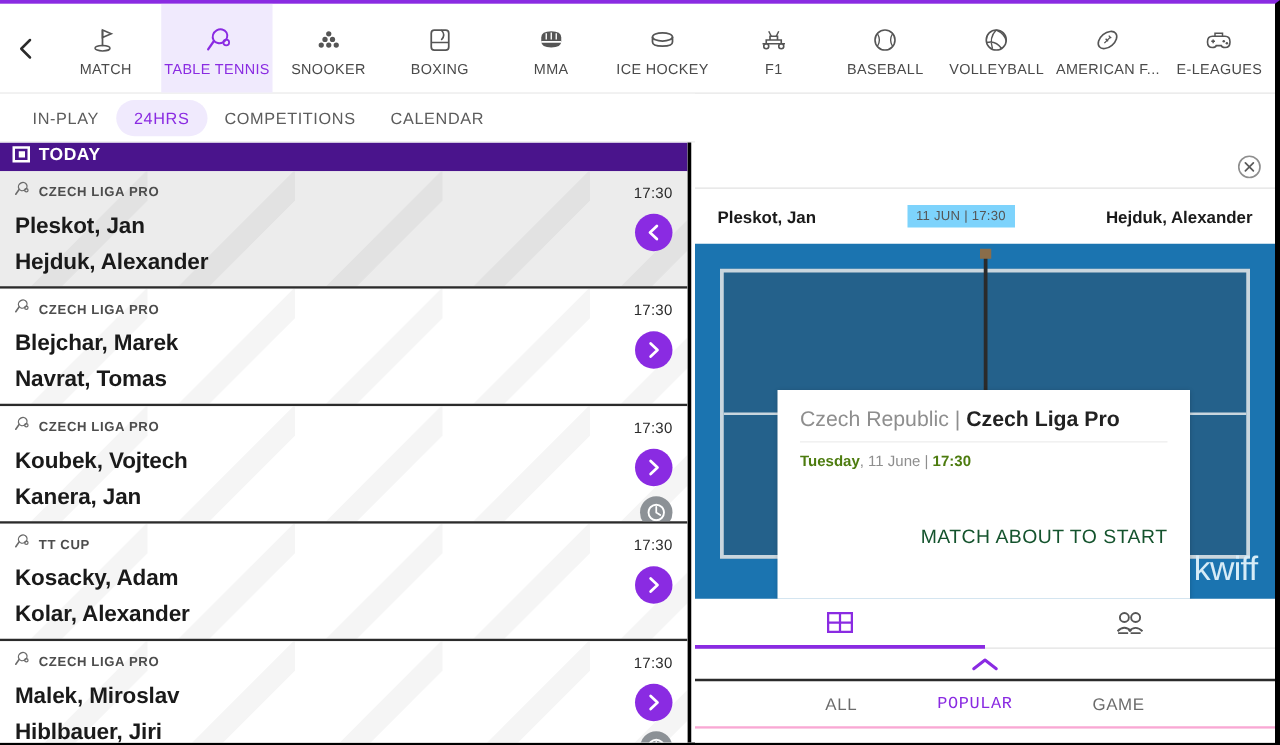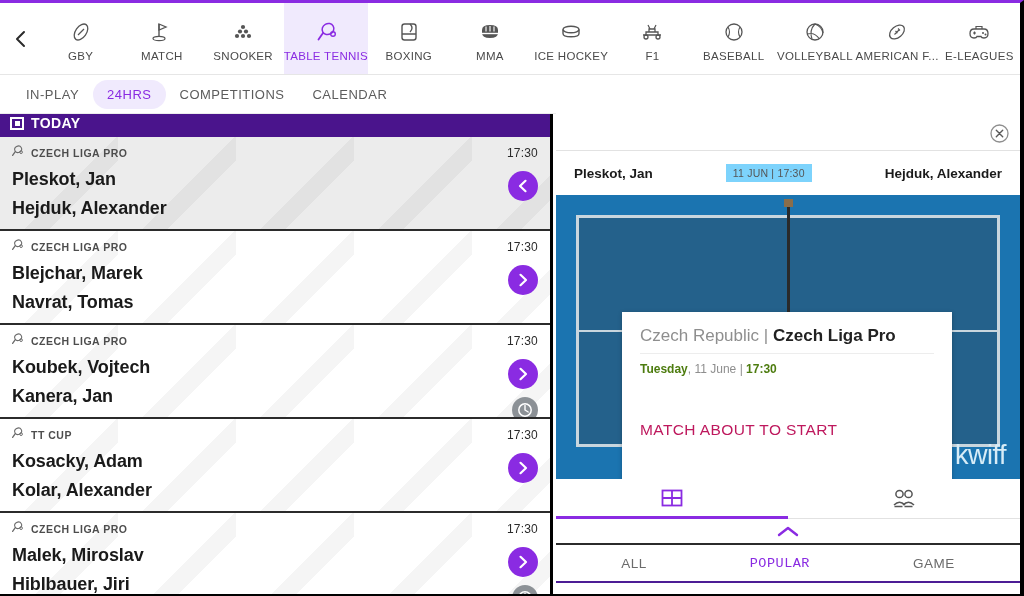--- a/index.html
+++ b/index.html
@@ -206,21 +206,21 @@
     z-index: 4;
   }
   .oc-line1 { font-size: 17px; color: #8e8e8e; padding-bottom: 7px; }
   .oc-line1 b { color: #222; font-weight: bold; }
   .oc-line2 {
     font-size: 12px; color: #8e8e8e;
     border-top: 1px solid #ededed; padding-top: 8px;
   }
   .oc-line2 b { color: #4d7c0f; font-weight: bold; }
   .oc-status {
-    text-align: left; font-size: 15.5px; color: #be185d;
+    text-align: right; font-size: 15.5px; color: #14532d;
     letter-spacing: .4px; margin-top: 45px;
   }
 
   .icon-tabs {
     height: 40px; display: flex; position: relative;
     border-bottom: 1px solid #e2e2e2;
   }
   .icon-tab {
     flex: 1; display: flex; align-items: center; justify-content: center;
     cursor: pointer;
@@ -228,21 +228,21 @@
   .icon-tab.active:after {
     content: ""; position: absolute; left: 0; bottom: -1px;
     width: 50%; height: 3px; background: #8a2be2;
   }
   .collapse-row {
     height: 26px; display: flex; align-items: center; justify-content: center;
     cursor: pointer; border-bottom: 2px solid #2b2b2b;
   }
   .market-tabs {
     height: 38px; display: flex; align-items: center; justify-content: center;
-    gap: 103px; border-bottom: 2px solid #4c1d95;
+    gap: 64px; border-bottom: 2px solid #f9a8d4;
   }
   .market-tab {
     font-size: 13.5px; color: #6b6b6b; letter-spacing: .5px; cursor: pointer;
   }
   .market-tab.active { color: #8a2be2; font-family: Liberation Mono, monospace; }
   .bottom-strip { flex: 1; background: #ffffff; }
 </style>
 </head>
 <body>
 
@@ -251,58 +251,49 @@
   <div class="sports-nav">
     <div class="nav-back">
       <svg width="12" height="18" viewBox="0 0 12 18">
         <path d="M10 2 L3 9 L10 16" fill="none" stroke="#2b2b2b" stroke-width="2" stroke-linecap="round" stroke-linejoin="round"></path>
       </svg>
     </div>
     <div class="sports-list" id="sports-list">
         <div class="sport">
           <span class="s-icon" style="color:#555">
             <svg width="24" height="24" viewBox="0 0 24 24">
-              <ellipse cx="12" cy="12" rx="5.4" ry="9" fill="none" stroke="#555" stroke-width="1.3" transform="rotate(35 12 12)"></ellipse>
-              <path d="M9 15 L15 9" stroke="#555" stroke-width="1.2"></path>
-            </svg>
-          </span>
-          <span class="s-label">GBY</span>
-        </div>
-        <div class="sport">
-          <span class="s-icon" style="color:#555">
-            <svg width="24" height="24" viewBox="0 0 24 24">
               <path d="M9 4 L9 17" stroke="#555" stroke-width="1.4"></path>
               <path d="M9 4 L16 7 L9 10 Z" fill="none" stroke="#555" stroke-width="1.3"></path>
               <ellipse cx="9" cy="18.5" rx="6" ry="2.2" fill="none" stroke="#555" stroke-width="1.2"></ellipse>
             </svg>
           </span>
           <span class="s-label">MATCH</span>
+        </div>
+        <div class="sport active">
+          <span class="s-icon" style="color:#8a2be2">
+            <svg width="24" height="24" viewBox="0 0 24 24">
+              <ellipse cx="14" cy="9" rx="6" ry="5.4" fill="none" stroke="currentColor" stroke-width="1.5" transform="rotate(-30 14 9)"></ellipse>
+              <path d="M9 13 L4.5 19.5" stroke="currentColor" stroke-width="1.8" stroke-linecap="round"></path>
+              <circle cx="19" cy="14" r="2.3" fill="none" stroke="currentColor" stroke-width="1.4"></circle>
+            </svg>
+          </span>
+          <span class="s-label">TABLE TENNIS</span>
         </div>
         <div class="sport">
           <span class="s-icon" style="color:#555">
             <svg width="24" height="24" viewBox="0 0 24 24">
               <circle cx="12" cy="7" r="2.1" fill="#555"></circle>
               <circle cx="9" cy="11.5" r="2.1" fill="#555"></circle>
               <circle cx="15" cy="11.5" r="2.1" fill="#555"></circle>
               <circle cx="6" cy="16" r="2.1" fill="#555"></circle>
               <circle cx="12" cy="16" r="2.1" fill="#555"></circle>
               <circle cx="18" cy="16" r="2.1" fill="#555"></circle>
             </svg>
           </span>
           <span class="s-label">SNOOKER</span>
-        </div>
-        <div class="sport active">
-          <span class="s-icon" style="color:#8a2be2">
-            <svg width="24" height="24" viewBox="0 0 24 24">
-              <ellipse cx="14" cy="9" rx="6" ry="5.4" fill="none" stroke="currentColor" stroke-width="1.5" transform="rotate(-30 14 9)"></ellipse>
-              <path d="M9 13 L4.5 19.5" stroke="currentColor" stroke-width="1.8" stroke-linecap="round"></path>
-              <circle cx="19" cy="14" r="2.3" fill="none" stroke="currentColor" stroke-width="1.4"></circle>
-            </svg>
-          </span>
-          <span class="s-label">TABLE TENNIS</span>
         </div>
         <div class="sport">
           <span class="s-icon" style="color:#555">
             <svg width="24" height="24" viewBox="0 0 24 24">
               <rect x="5" y="4" width="14" height="16" rx="2.5" fill="none" stroke="#555" stroke-width="1.4"></rect>
               <path d="M5 14 h14 M13 4 q4 4 0 8" fill="none" stroke="#555" stroke-width="1.3"></path>
             </svg>
           </span>
           <span class="s-label">BOXING</span>
         </div>

